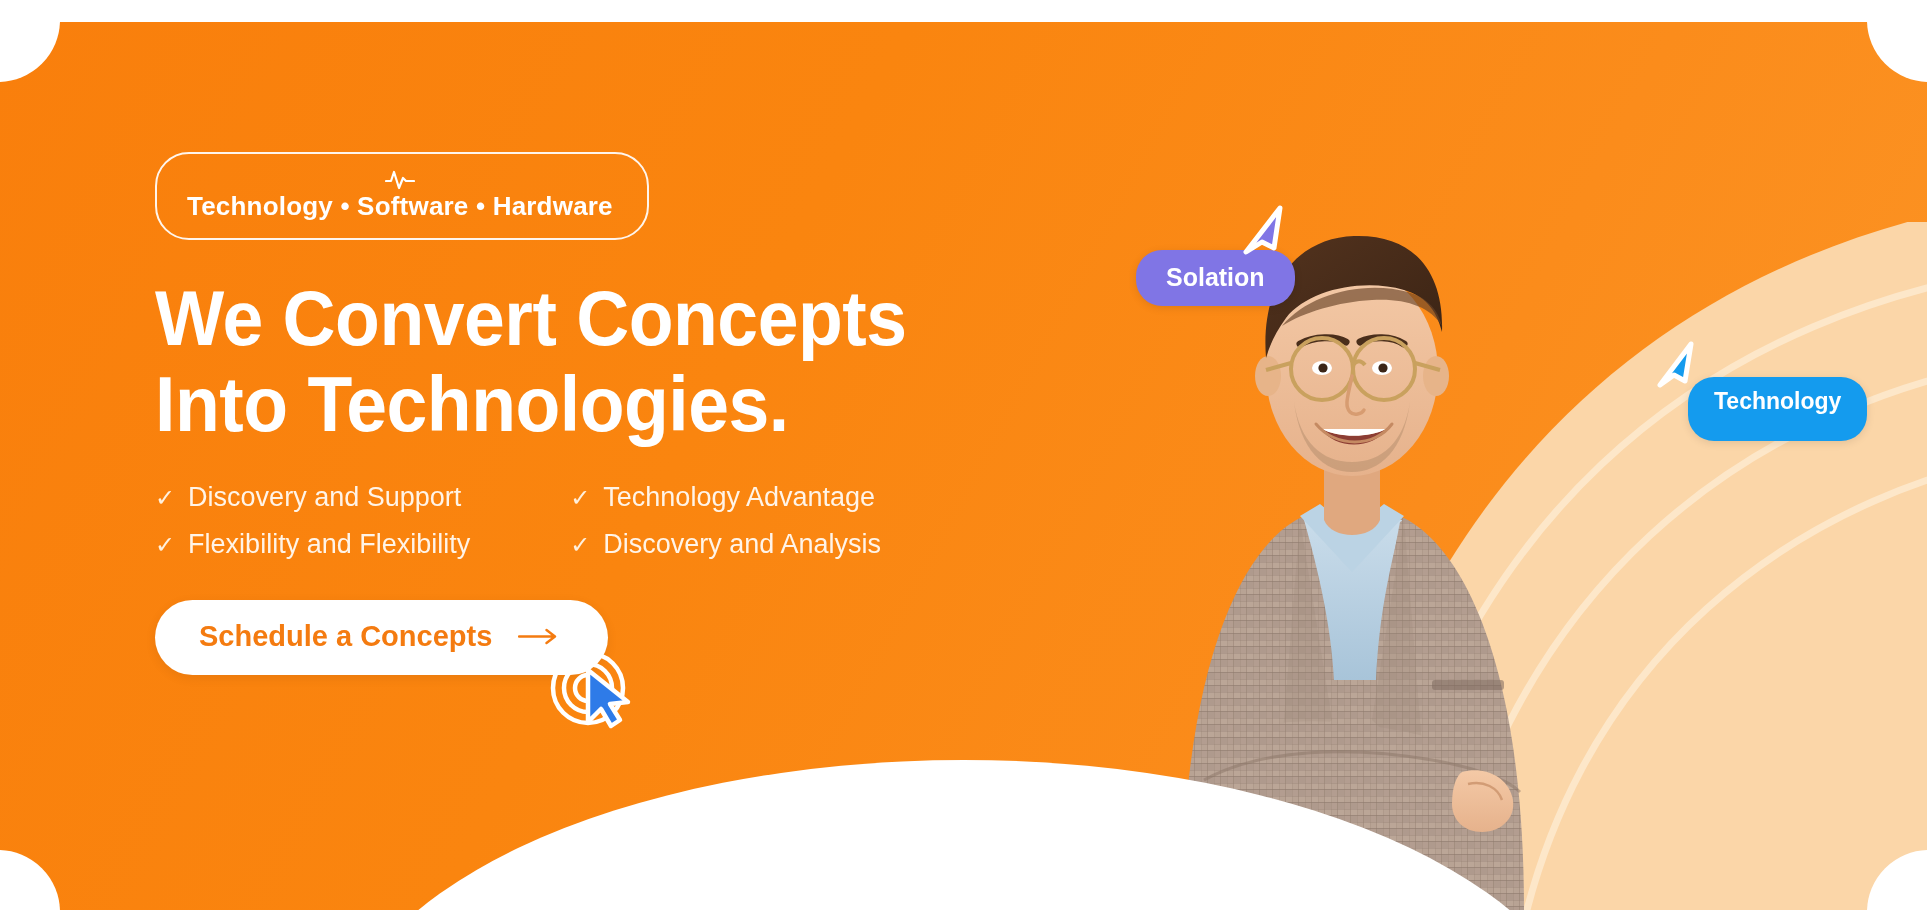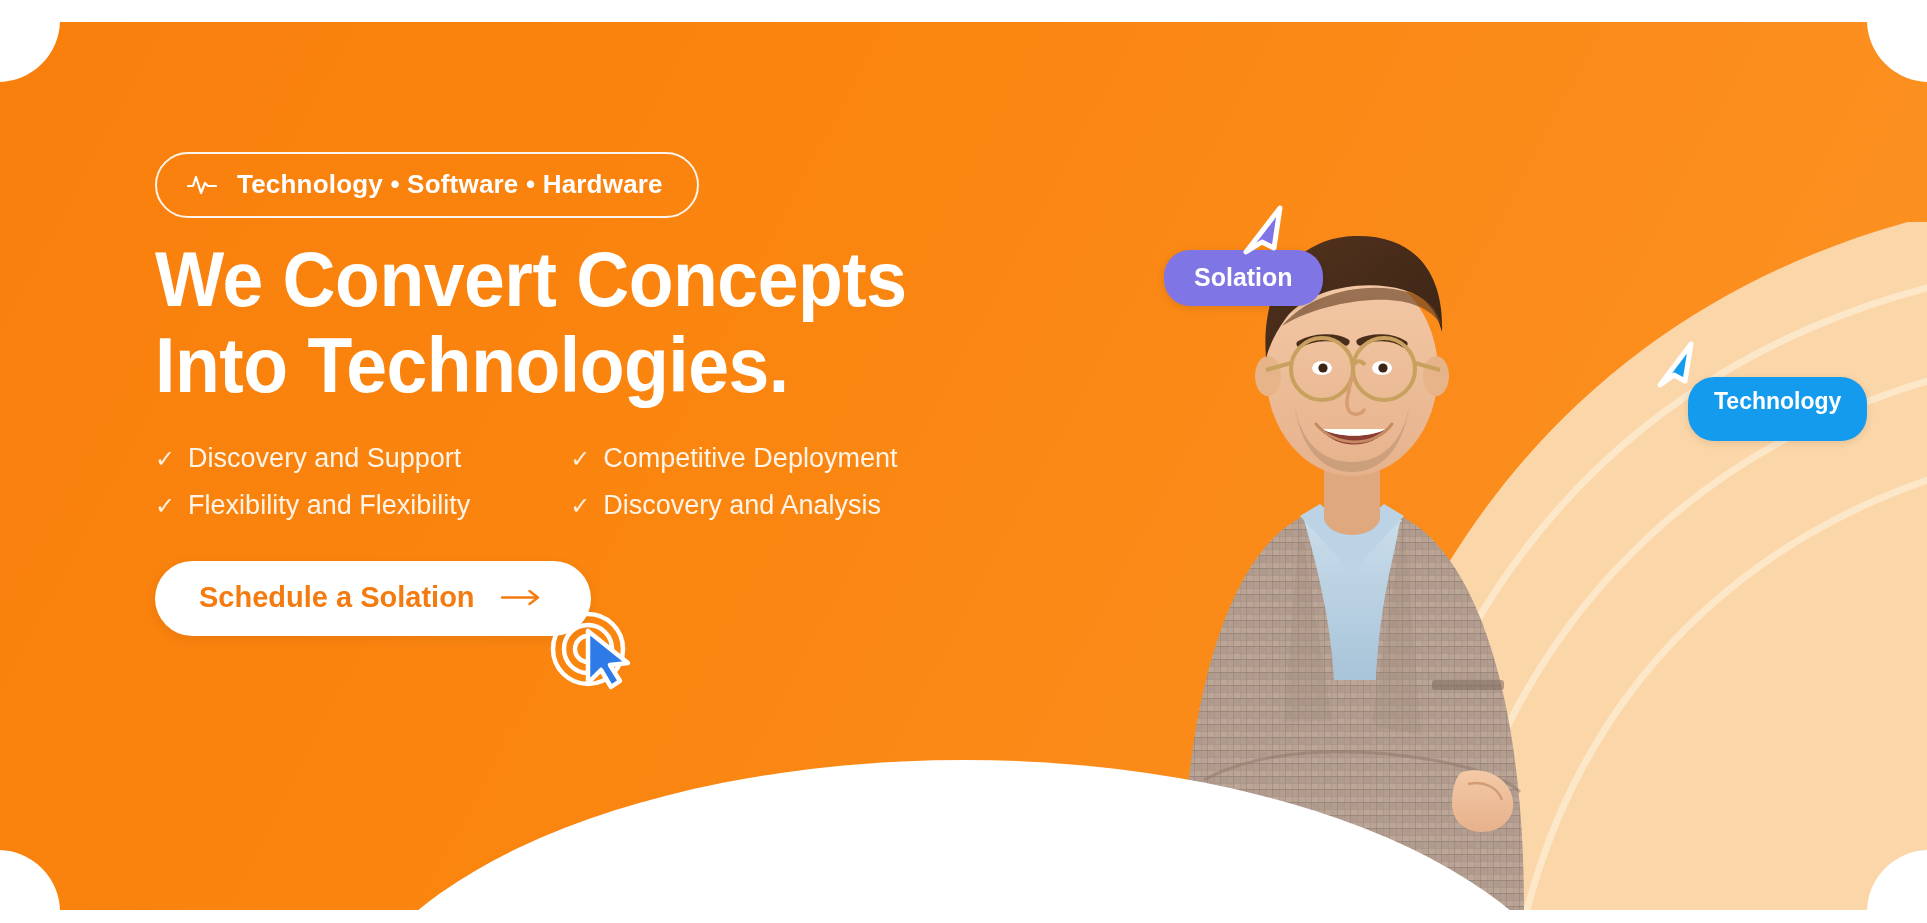--- a/index.html
+++ b/index.html
@@ -64,25 +64,25 @@
   .content {
     position: absolute;
     left: 155px; top: 130px;
     z-index: 6;
     width: 950px;
   }
 
   .eyebrow {
     display: inline-flex;
     align-items: center;
-    gap: 20px;
     border: 2px solid rgba(255,255,255,.92);
     border-radius: 34px;
     padding: 15px 34px 16px 30px;
-    margin-bottom: 19px;
+    margin-bottom: 36px;
+    flex-direction: column;
   }
   .eyebrow .pulse-ic { display:block; width:30px; height:22px; }
   .eyebrow-text {
     color: #ffffff;
     font-size: 26px;
     font-weight: 700;
     letter-spacing: .2px;
     white-space: nowrap;
   }
 
@@ -161,21 +161,21 @@
     position: absolute;
     border-radius: 26px;
     color: #ffffff;
     font-size: 25px;
     font-weight: 700;
     padding: 13px 30px 14px;
     white-space: nowrap;
     z-index: 7;
     box-shadow: 0 2px 9px rgba(0,0,0,.10);
   }
-  .tag-solation { left: 1164px; top: 228px; background: #8075E5; }
+  .tag-solation { left: 1136px; top: 228px; background: #8075E5; }
   .tag-technology { left: 1688px; top: 355px; background: #149BEE; font-size: 23px; padding: 11px 26px 26px; }
 
   .cursor-ic { position: absolute; z-index: 7; }
   .cursor-solation { left: 1240px; top: 182px; width: 46px; height: 56px; }
   .cursor-technology { left: 1655px; top: 318px; width: 42px; height: 52px; }
 </style>
 </head>
 <body>
 
 <div class="hero-wrap">
@@ -318,32 +318,32 @@
             <span>Discovery and Support</span>
           </div>
           <div class="fitem">
             <span class="tick">✓</span>
             <span>Flexibility and Flexibility</span>
           </div>
         </div>
         <div class="fcol">
           <div class="fitem">
             <span class="tick">✓</span>
-            <span>Competitive Deployment</span>
+            <span>Technology Advantage</span>
           </div>
           <div class="fitem">
             <span class="tick">✓</span>
             <span>Discovery and Analysis</span>
           </div>
         </div>
       </div>
 
       <div class="cta-row">
         <button class="cta">
-          <span>Schedule a Solation</span>
+          <span>Schedule a Concepts</span>
           <svg class="arrow" viewBox="0 0 40 17">
             <path d="M1,8.5 L36,8.5 M28.5,2 L37,8.5 L28.5,15" fill="none" stroke="#F47B10" stroke-width="2.4" stroke-linecap="round" stroke-linejoin="round"></path>
           </svg>
         </button>
         <svg class="click-fx" viewBox="0 0 110 110">
           <g fill="none" stroke="#FFFFFF" stroke-width="4.5">
             <circle cx="48" cy="58" r="13"></circle>
             <circle cx="48" cy="58" r="24"></circle>
             <circle cx="48" cy="58" r="35"></circle>
           </g>

